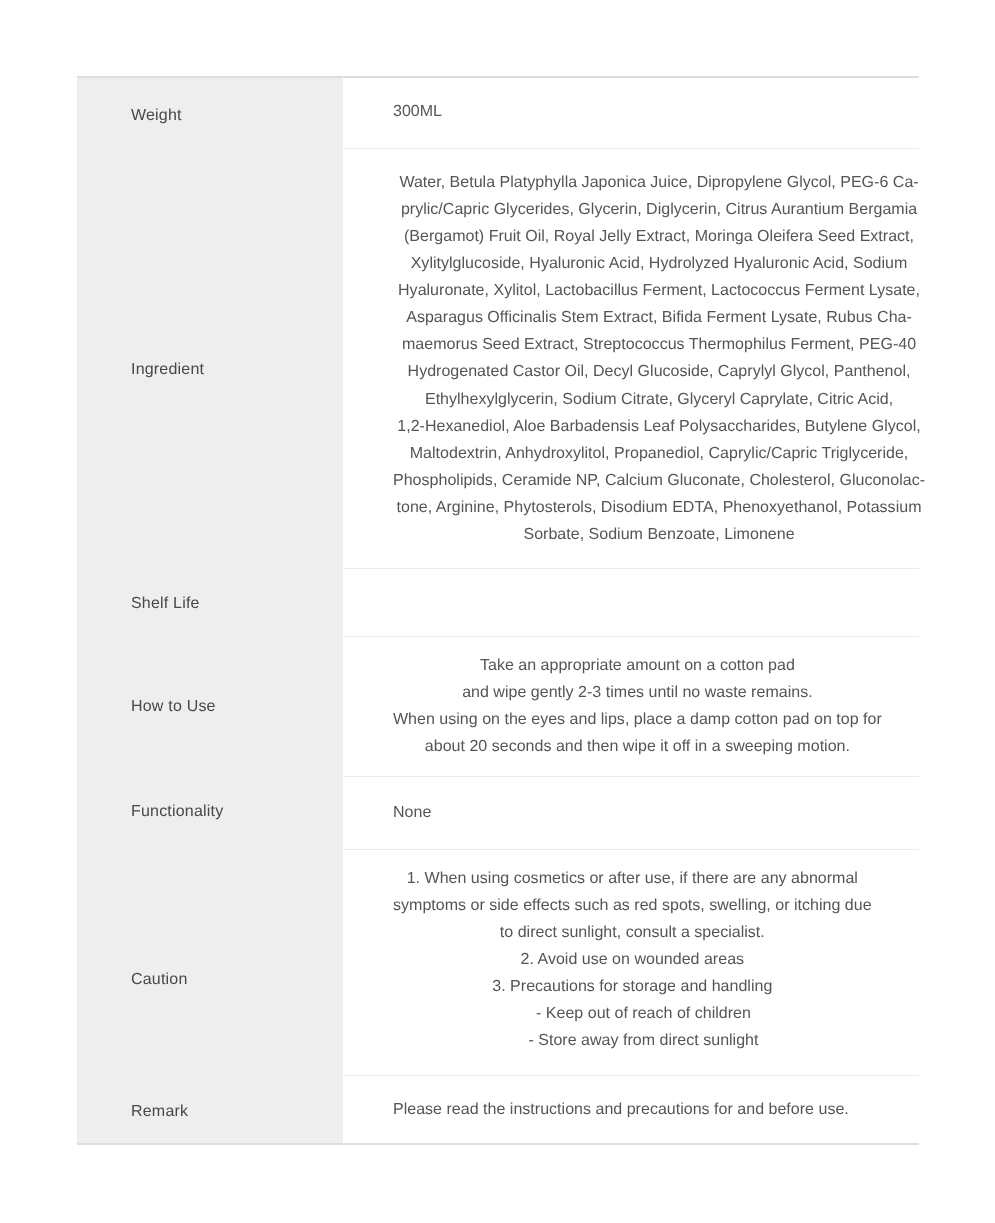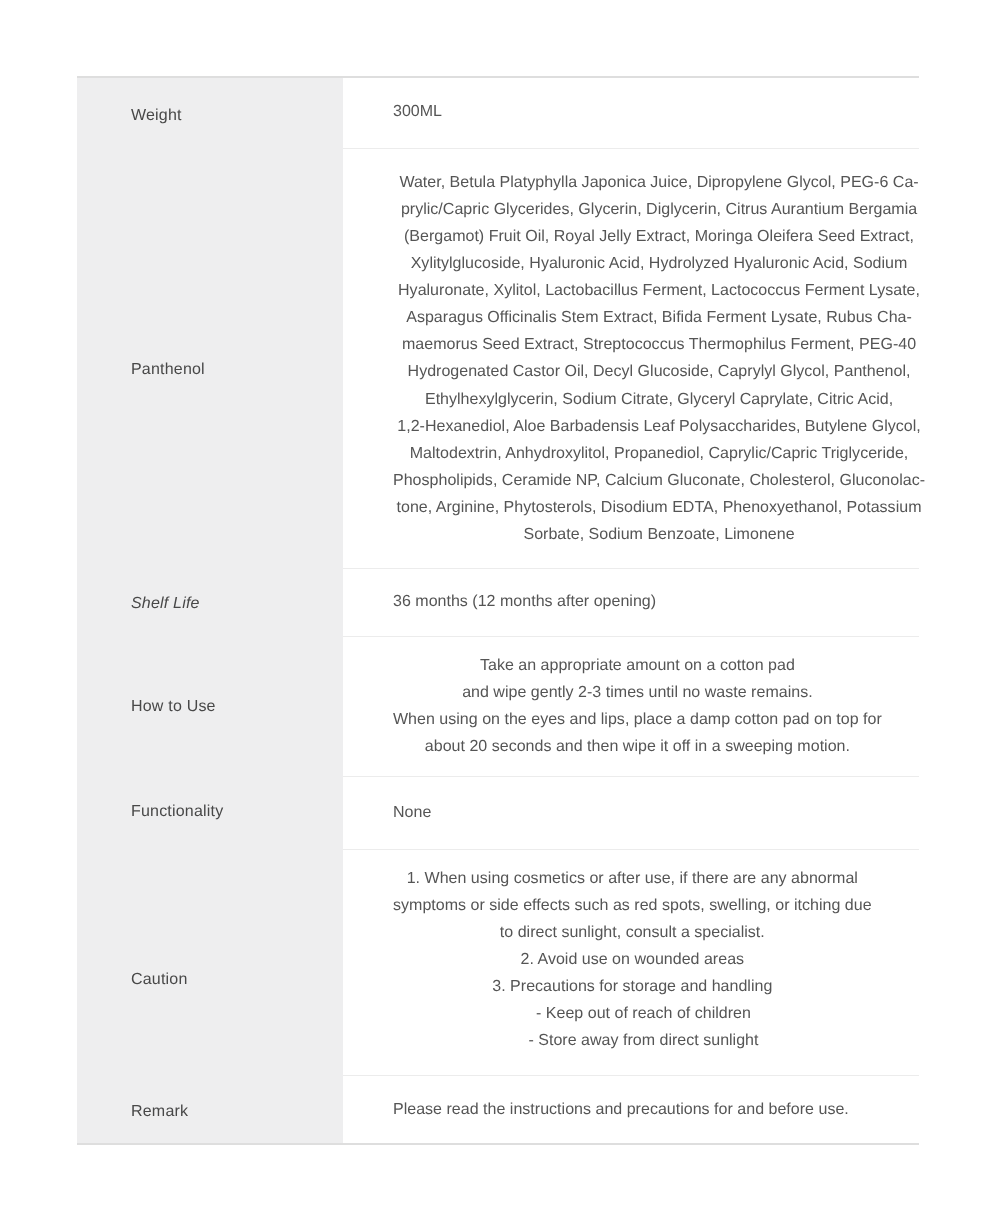--- a/index.html
+++ b/index.html
@@ -111,40 +111,39 @@
     <div class="value-col"></div>
     <div class="rule-top"></div>
     <div class="rule-bottom"></div>
     <div id="rows-host">
         <div class="spec-row" style="top: 2px; height: 70px;">
           <div class="spec-label" style="top: 28.4px;">Weight</div>
           <div class="spec-value" style="top: 19.6px;">300ML</div>
         </div>
         <div class="row-rule" style="top: 72px;"></div>
         <div class="spec-row" style="top: 72px; height: 420px;">
-          <div class="spec-label" style="top: 212.1px;">Panthenol</div>
+          <div class="spec-label" style="top: 212.1px;">Ingredient</div>
           <div class="spec-value" style="top: 21px;">Water, Betula Platyphylla Japonica Juice, Dipropylene Glycol, PEG-6 Ca-
 prylic/Capric Glycerides, Glycerin, Diglycerin, Citrus Aurantium Bergamia
 (Bergamot) Fruit Oil, Royal Jelly Extract, Moringa Oleifera Seed Extract,
 Xylitylglucoside, Hyaluronic Acid, Hydrolyzed Hyaluronic Acid, Sodium
 Hyaluronate, Xylitol, Lactobacillus Ferment, Lactococcus Ferment Lysate,
 Asparagus Officinalis Stem Extract, Bifida Ferment Lysate, Rubus Cha-
 maemorus Seed Extract, Streptococcus Thermophilus Ferment, PEG-40
 Hydrogenated Castor Oil, Decyl Glucoside, Caprylyl Glycol, Panthenol,
 Ethylhexylglycerin, Sodium Citrate, Glyceryl Caprylate, Citric Acid,
 1,2-Hexanediol, Aloe Barbadensis Leaf Polysaccharides, Butylene Glycol,
 Maltodextrin, Anhydroxylitol, Propanediol, Caprylic/Capric Triglyceride,
 Phospholipids, Ceramide NP, Calcium Gluconate, Cholesterol, Gluconolac-
 tone, Arginine, Phytosterols, Disodium EDTA, Phenoxyethanol, Potassium
 Sorbate, Sodium Benzoate, Limonene</div>
         </div>
         <div class="row-rule" style="top: 492px;"></div>
         <div class="spec-row" style="top: 492px; height: 68px;">
-          <div class="spec-label" style="top: 26.1px; font-style: italic;">Shelf Life</div>
-          <div class="spec-value" style="top: 19.8px;">36 months (12 months after opening)</div>
+          <div class="spec-label" style="top: 26.1px;">Shelf Life</div>
         </div>
         <div class="row-rule" style="top: 560px;"></div>
         <div class="spec-row" style="top: 560px; height: 140px;">
           <div class="spec-label" style="top: 61.2px;">How to Use</div>
           <div class="spec-value" style="top: 16.1px;">Take an appropriate amount on a cotton pad
 and wipe gently 2-3 times until no waste remains.
 When using on the eyes and lips, place a damp cotton pad on top for
 about 20 seconds and then wipe it off in a sweeping motion.</div>
         </div>
         <div class="row-rule" style="top: 700px;"></div>

